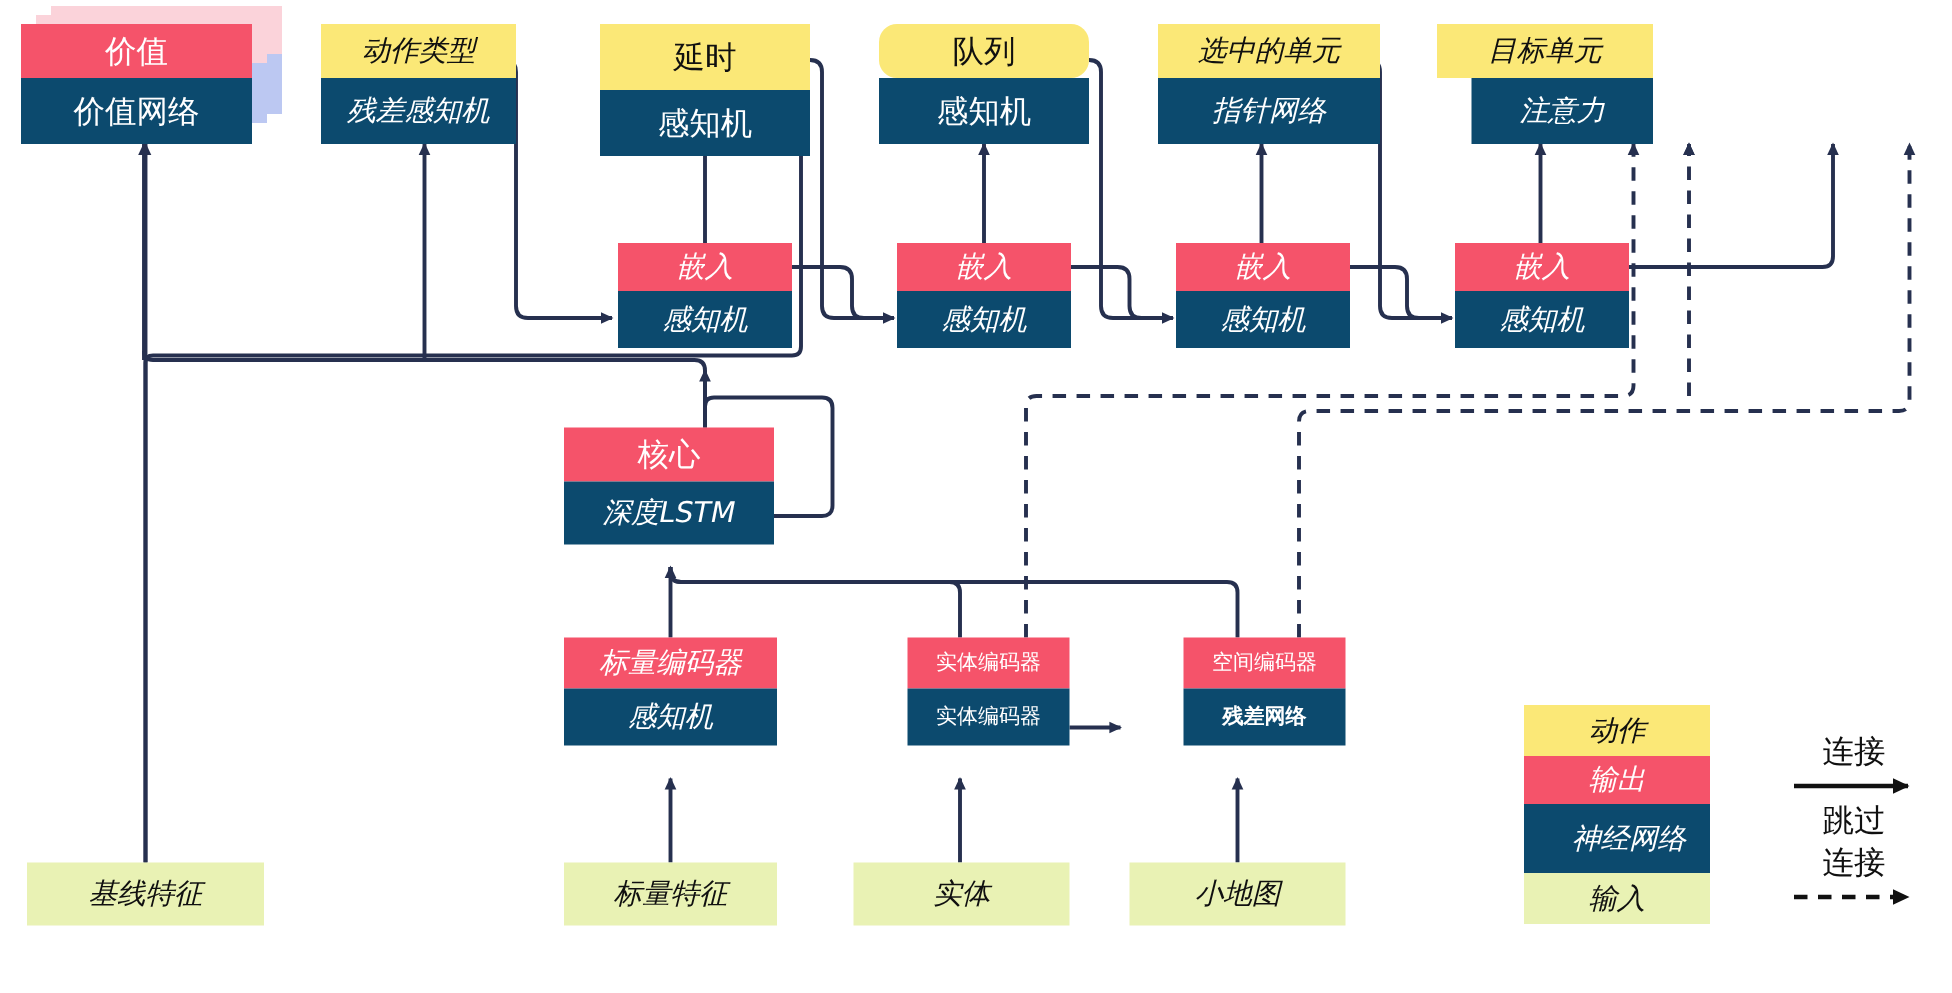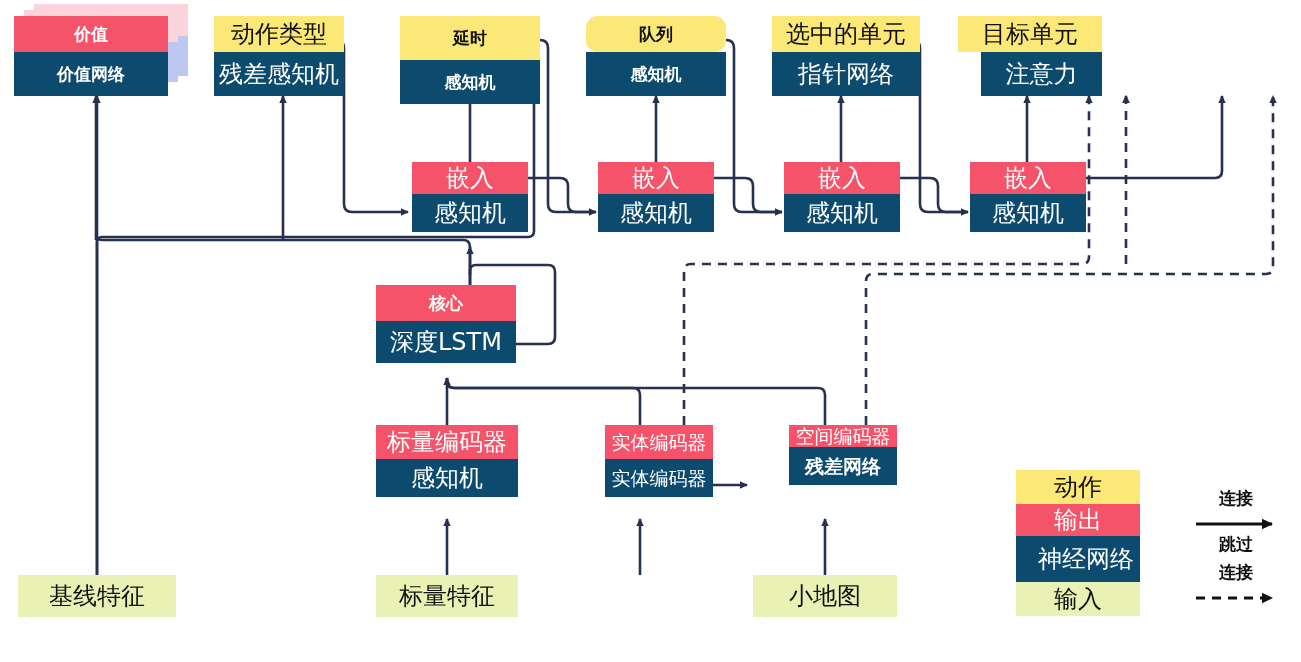--- a/index.html
+++ b/index.html
@@ -10,23 +10,23 @@
   .node{position:absolute;box-sizing:border-box;}
   .cell{box-sizing:border-box;display:flex;align-items:center;justify-content:center;
         text-align:center;line-height:1;white-space:nowrap;overflow:visible;}
   .c-action{background:#fbe877;color:#101010;}
   .c-output{background:#f5536a;color:#ffffff;}
   .c-net{background:#0c4a6e;color:#ffffff;}
   .c-input{background:#e9f2b4;color:#101010;}
   .c-ghost-out{background:#fbd3da;}
   .c-ghost-net{background:#bcc8f2;}
 
-  .t20{font-size:17px;font-weight:bold;}
-  .t19{font-size:24px;}
-  .t18{font-size:19px;margin-left:36px;}
+  .t20{font-size:21px;}
+  .t19{font-size:19px;font-style:italic;}
+  .t18{font-size:14px;margin-left:36px;}
 
   .ghost{position:absolute;}
 
   
   #legend{position:absolute;}
   #legend .cell{width:100%;}
   .leg-label{position:absolute;color:#101010;white-space:nowrap;}
 </style>
 </head>
 <body>
@@ -168,26 +168,27 @@
 
   <div class="node" style="left:376px;top:425px;width:142px;">
     <div class="cell c-output t19" style="height:34px;">标量编码器</div>
     <div class="cell c-net t19" style="height:38px;">感知机</div>
   </div>
   <div class="node" style="left:569px;top:425px;width:144px;">
     <div class="cell c-output t18" style="height:34px;">实体编码器</div>
     <div class="cell c-net t18" style="height:38px;">实体编码器</div>
   </div>
   <div class="node" style="left:753px;top:425px;width:144px;">
-    <div class="cell c-output t18" style="height:22px;">空间编码器</div>
+    <div class="cell c-output t18" style="height:34px;">空间编码器</div>
     <div class="cell c-net t18" style="height:38px;font-weight:bold;">残差网络</div>
   </div>
 
   <div class="cell c-input t19 node" style="left:18px;top:575px;width:158px;height:42px;">基线特征</div>
   <div class="cell c-input t19 node" style="left:376px;top:575px;width:142px;height:42px;">标量特征</div>
+  <div class="cell c-input t19 node" style="left:569px;top:575px;width:144px;height:42px;">实体</div>
   <div class="cell c-input t19 node" style="left:753px;top:575px;width:144px;height:42px;">小地图</div>
 
   <div id="legend" style="left:1016px;top:470px;width:124px;">
     <div class="cell c-action t19" style="height:34px;">动作</div>
     <div class="cell c-output t19" style="height:32px;">输出</div>
     <div class="cell c-net t19" style="height:46px;padding-left:16px;">神经网络</div>
     <div class="cell c-input t19" style="height:34px;">输入</div>
   </div>
 
   <div class="leg-label t20" style="left:1196px;top:487px;width:80px;text-align:center;">连接</div>

